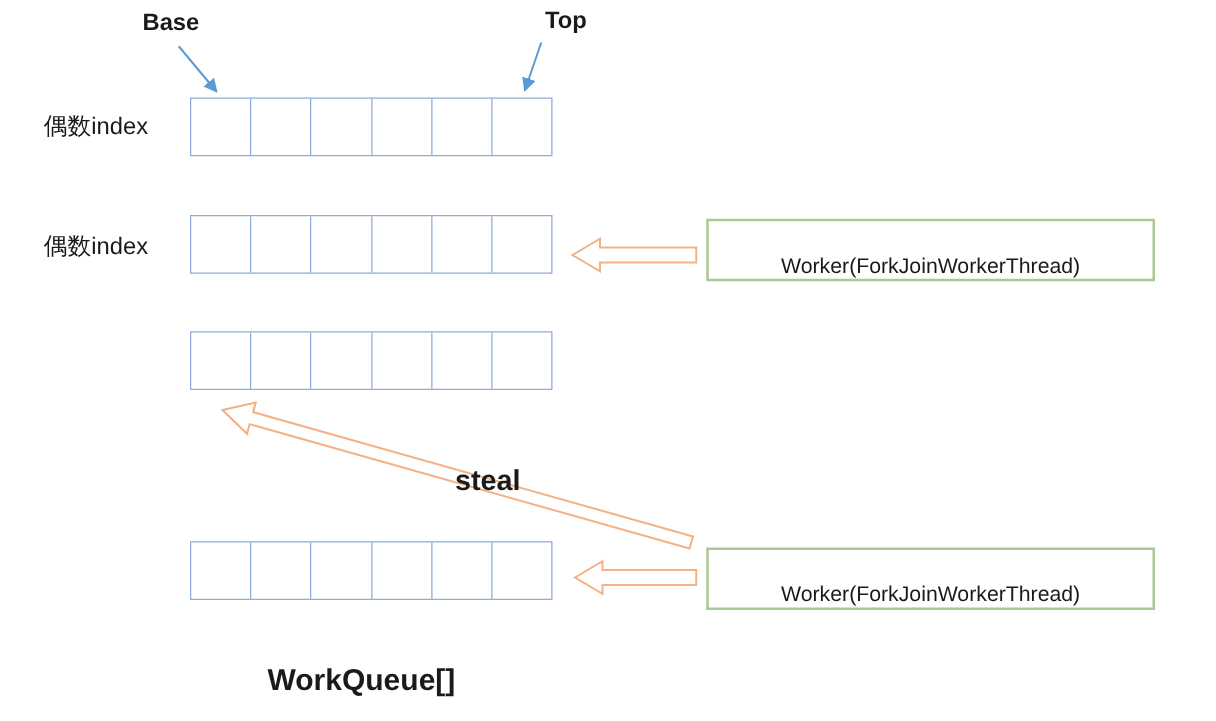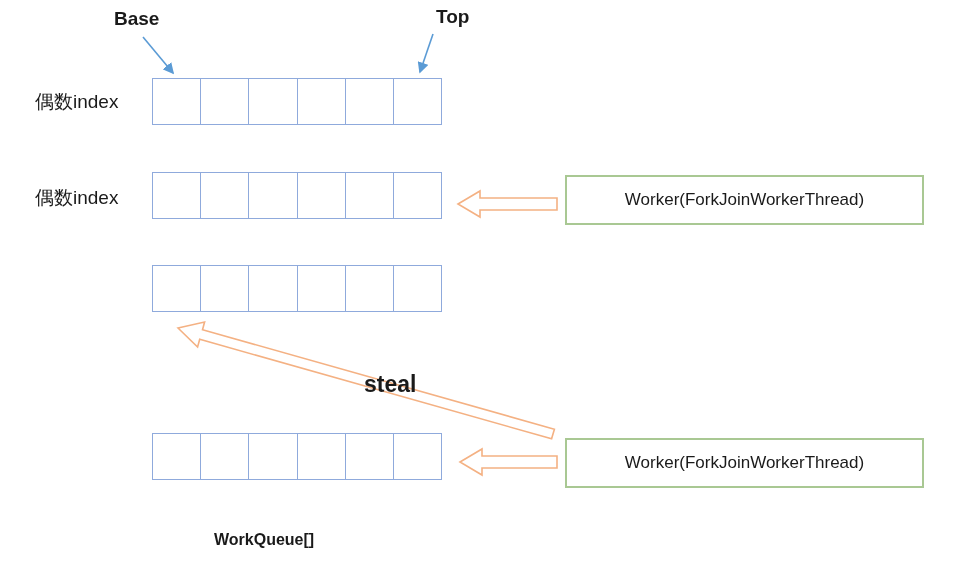--- a/index.html
+++ b/index.html
@@ -25,21 +25,21 @@
   }
   .abs { position: absolute; }
   .lbl {
     color: var(--text_color);
     white-space: nowrap;
     line-height: 1.15;
   }
   .pointer-lbl { font-size: 19px; font-weight: 600; }
   .row-lbl { font-size: 19px; }
   .steal-lbl { font-size: 23px; font-weight: 600; }
-  .footer-lbl { font-size: 16px; font-weight: 600; }
+  .footer-lbl { font-size: 24px; font-weight: 600; }
   .queue {
     position: absolute;
     left: 152px;
     width: 290px;
     height: 47px;
     border: 1px solid var(--queue_border);
     display: flex;
     box-sizing: border-box;
     background: #fff;
   }
@@ -50,21 +50,21 @@
   .queue .cell:last-child { border-right: none; }
   .worker-box {
     position: absolute;
     left: 565px;
     width: 359px;
     height: 50px;
     border: 2px solid var(--worker_border);
     box-sizing: border-box;
     background: #fff;
     display: flex;
-    align-items: center;
+    align-items: flex-end;
     justify-content: center;
     font-size: 17px;
     color: var(--text_color);
   }
   svg#arrow-layer {
     position: absolute;
     left: 0; top: 0;
     width: 973px;
     height: 577px;
     pointer-events: none;

